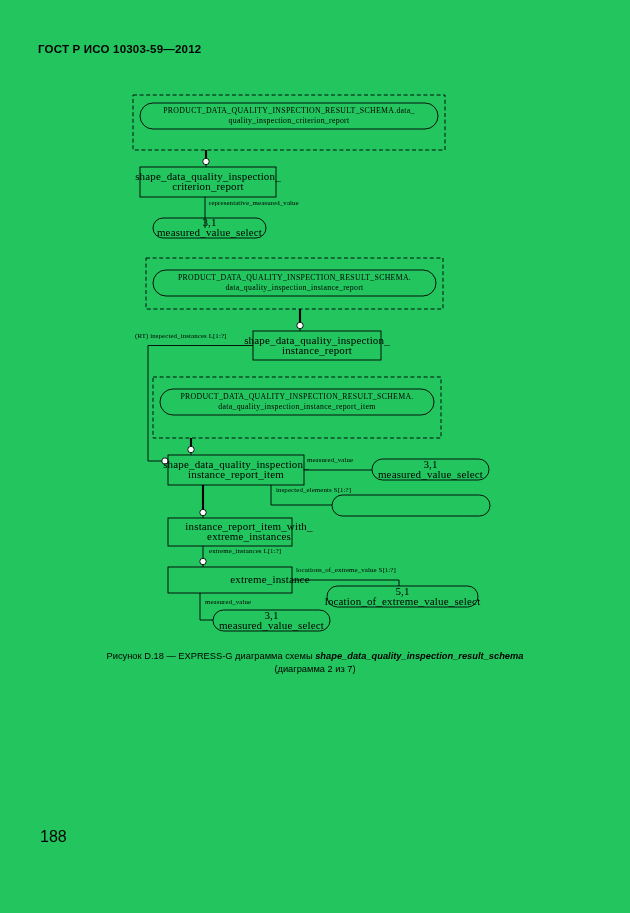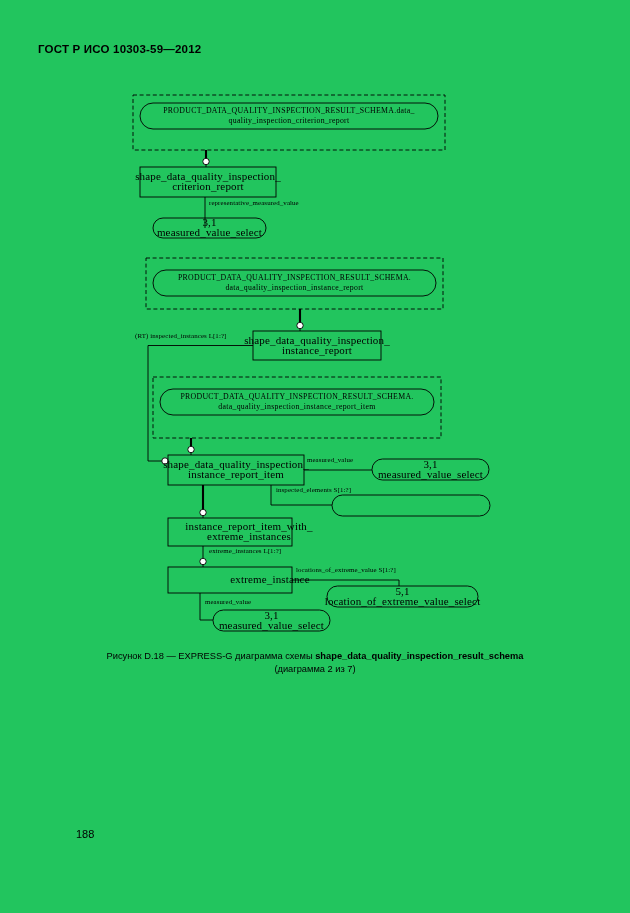--- a/index.html
+++ b/index.html
@@ -31,22 +31,21 @@
     letter-spacing: 0.2px;
     white-space: nowrap;
   }
 
   
   #page-number {
     position: absolute;
     left: 40px;
     top: 828px;
     font-family: "Liberation Sans", "DejaVu Sans", sans-serif;
-    font-size: 11px;
-    margin-left: 36px;
+    font-size: 16px;
   }
 
   
   #diagram {
     position: absolute;
     left: 0;
     top: 0;
     width: 630px;
     height: 913px;
   }
@@ -95,20 +94,21 @@
     top: 650px;
     width: 510px;
     text-align: center;
     font-family: "Liberation Sans", "DejaVu Sans", sans-serif;
     font-size: 9.3px;
     line-height: 13px;
     color: #000;
   }
   #caption .bold {
     font-weight: bold;
+    font-style: italic;
   }
   #caption .line2 {
     display: block;
   }
 </style>
 </head>
 <body>
 
 <div id="page">
 

